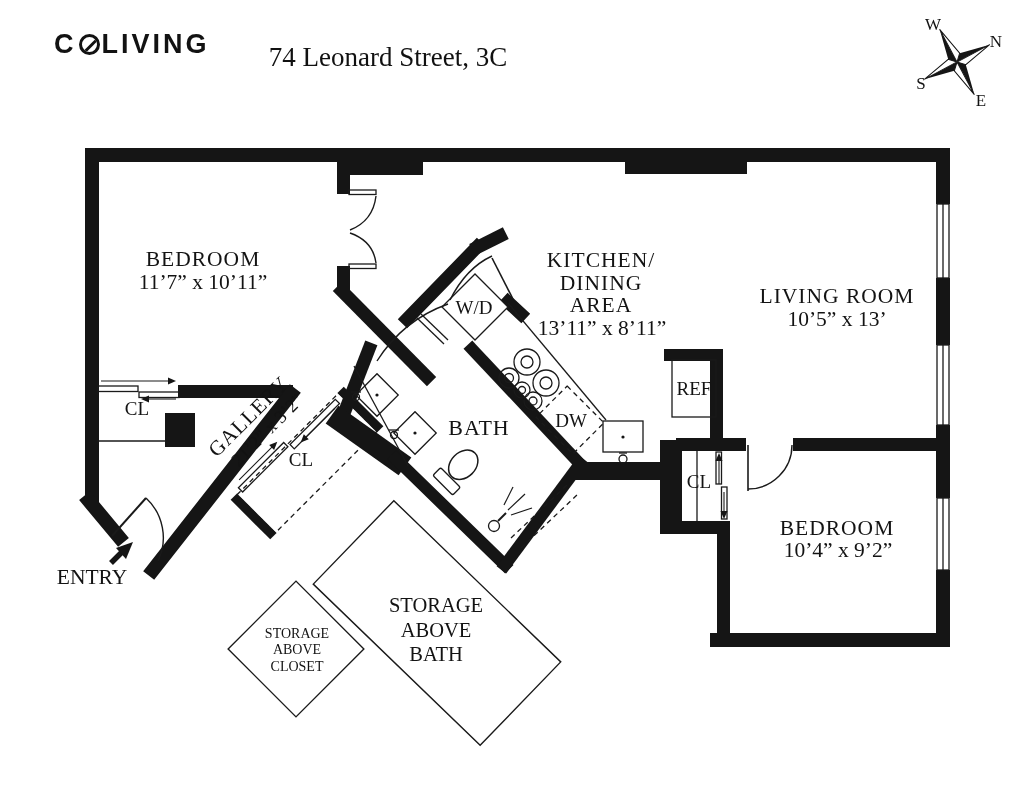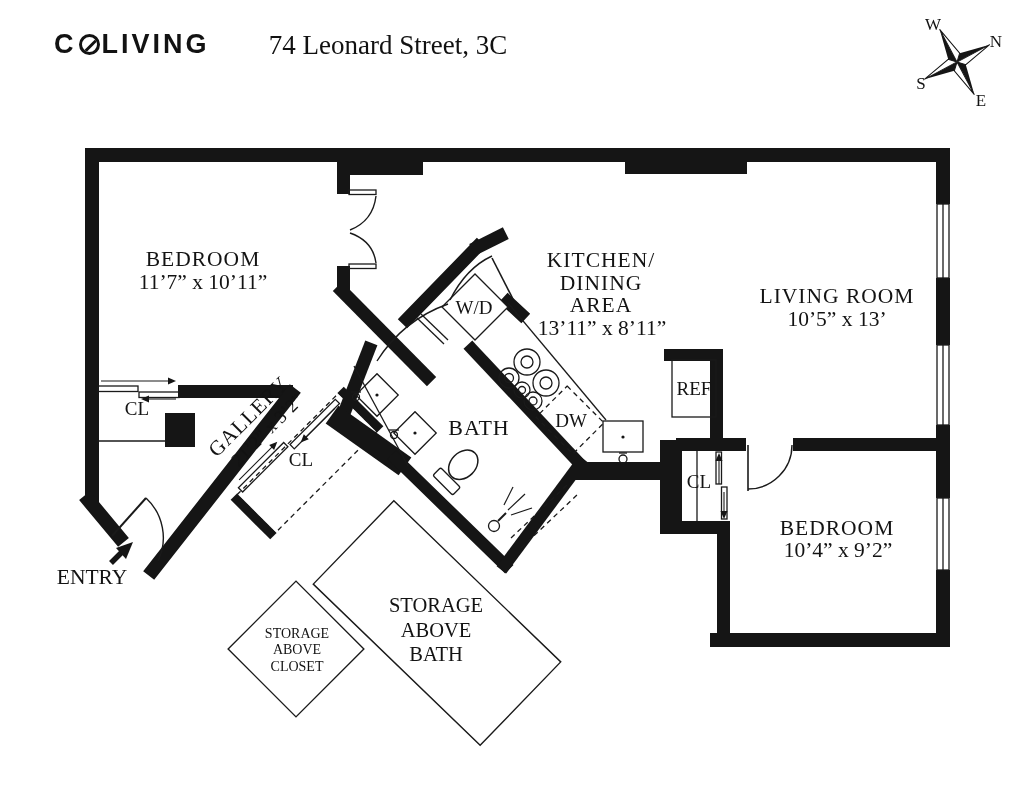--- a/index.html
+++ b/index.html
@@ -5,21 +5,21 @@
   html,body{margin:0;padding:0;background:#fff;}
   .page{position:relative;width:1035px;height:800px;background:#fff;overflow:hidden;
         font-family:"Liberation Serif",serif;color:#111;}
   .logo{position:absolute;left:54px;top:29px;display:flex;align-items:center;
         font-family:"Liberation Sans",sans-serif;font-weight:700;font-size:27px;
         letter-spacing:3px;color:#121212;}
   .logo-o{width:15px;height:15px;border:3px solid #121212;border-radius:50%;
           margin:0 2px;position:relative;display:block;overflow:hidden;}
   .logo-o::after{content:"";position:absolute;left:50%;top:-6px;height:33px;width:3px;
           background:#121212;transform:translateX(-50%) rotate(45deg);}
-  .title{position:absolute;left:388px;top:30px;transform:translateX(-50%);
+  .title{position:absolute;left:388px;top:42px;transform:translateX(-50%);
          font-size:27px;white-space:nowrap;color:#111;}
   svg{position:absolute;left:0;top:0;}
   svg text{font-family:"Liberation Serif",serif;fill:#131313;text-anchor:middle;}
   .wall{fill:#151515;}
   .wln{stroke:#151515;fill:none;}
   .thin{fill:none;stroke:#1a1a1a;stroke-width:1.3;}
   .thinf{fill:#fff;stroke:#1a1a1a;stroke-width:1.3;}
   .dash{fill:none;stroke:#1a1a1a;stroke-width:1.3;stroke-dasharray:5 4;}
   .arc{fill:none;stroke:#1a1a1a;stroke-width:1.4;}
   .blk{fill:#151515;}

